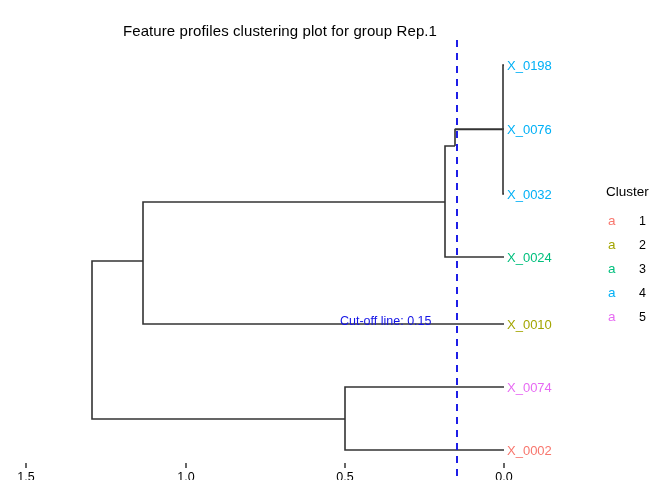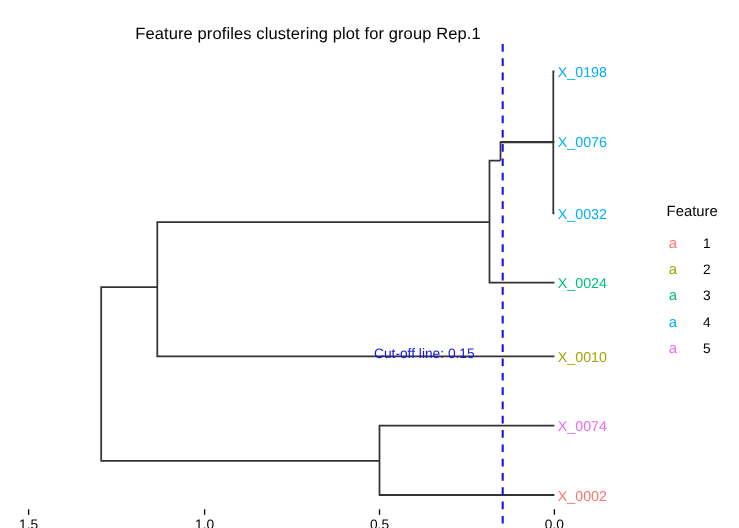--- a/index.html
+++ b/index.html
@@ -138,21 +138,21 @@
     <line class="axis-line-tick" x1="345" y1="449" x2="345" y2="454"></line>
     <line class="axis-line-tick" x1="504" y1="449" x2="504" y2="454"></line>
 
     <text class="axis-tick-label" x="26" y="467" text-anchor="middle">1.5</text>
     <text class="axis-tick-label" x="186" y="467" text-anchor="middle">1.0</text>
     <text class="axis-tick-label" x="345" y="467" text-anchor="middle">0.5</text>
     <text class="axis-tick-label" x="504" y="467" text-anchor="middle">0.0</text>
   </svg>
 
   <div class="legend">
-    <div class="legend-title">Feature</div>
+    <div class="legend-title">Cluster</div>
 
     <div class="legend-row">
       <span class="legend-key" style="color:#F8766D">a</span>
       <span class="legend-text">1</span>
     </div>
     <div class="legend-row">
       <span class="legend-key" style="color:#A3A500">a</span>
       <span class="legend-text">2</span>
     </div>
     <div class="legend-row">

